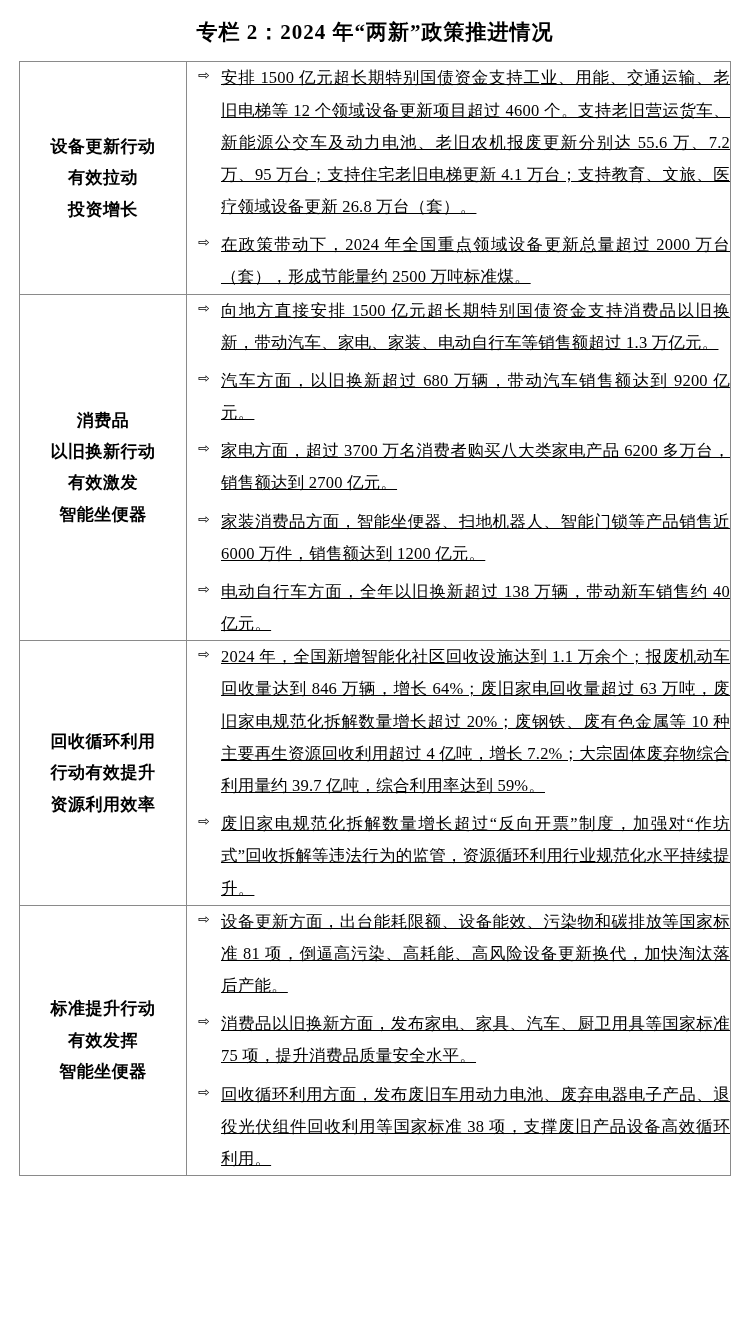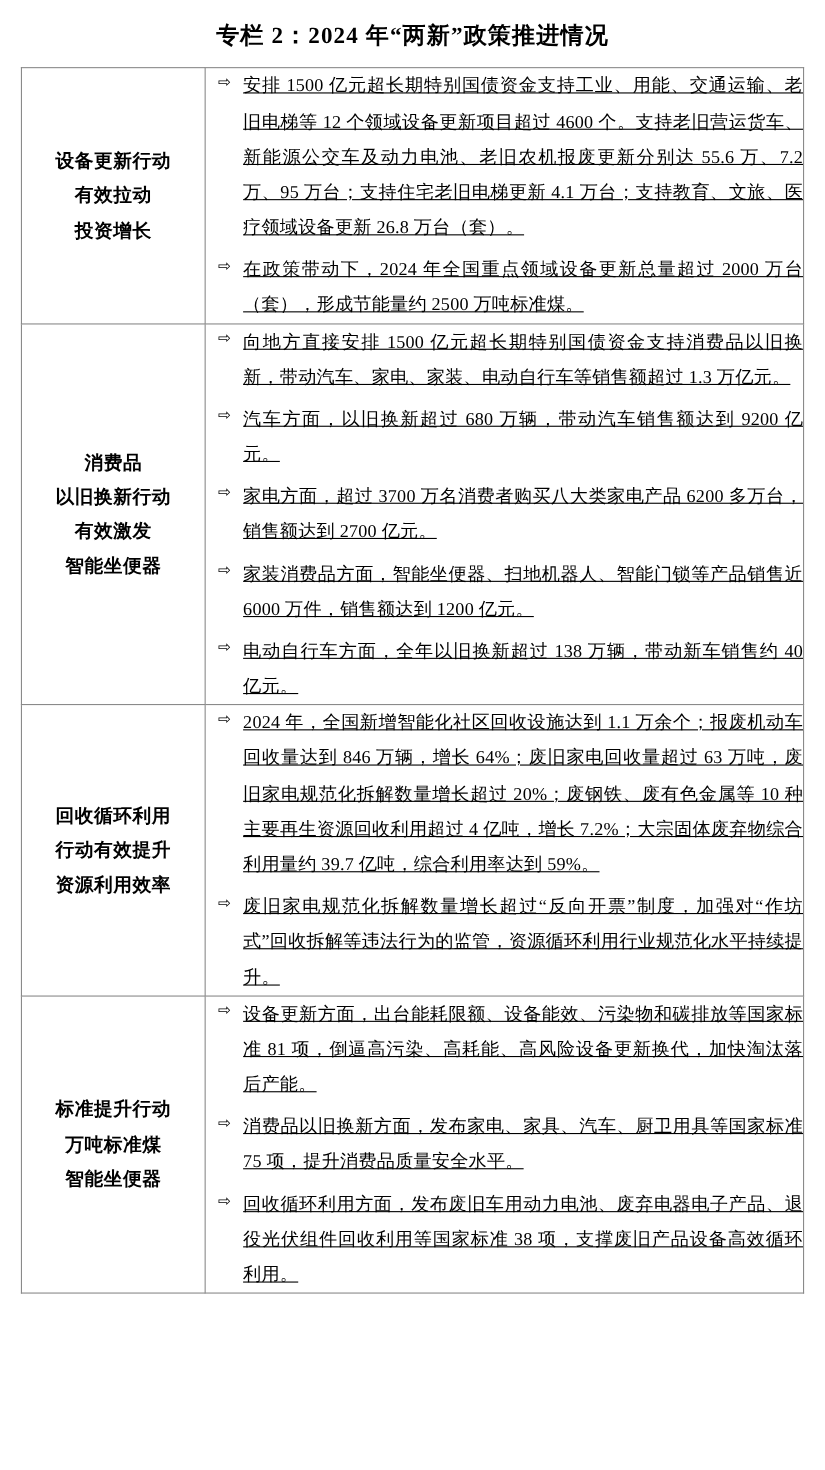--- a/index.html
+++ b/index.html
@@ -161,21 +161,21 @@
               <span class="marker">⇨</span>
               <span class="para">废旧家电规范化拆解数量增长超过“反向开票”制度，加强对“作坊式”回收拆解等违法行为的监管，资源循环利用行业规范化水平持续提升。</span>
             </li>
           </ul>
         </td>
       </tr>
 
       <tr>
         <td class="label-cell">
           <div>标准提升行动</div>
-          <div>万吨标准煤</div>
+          <div>有效发挥</div>
           <div>智能坐便器</div>
         </td>
         <td class="body-cell">
           <ul class="bullets">
             <li>
               <span class="marker">⇨</span>
               <span class="para">设备更新方面，出台能耗限额、设备能效、污染物和碳排放等国家标准 81 项，倒逼高污染、高耗能、高风险设备更新换代，加快淘汰落后产能。</span>
             </li>
             <li>
               <span class="marker">⇨</span>

